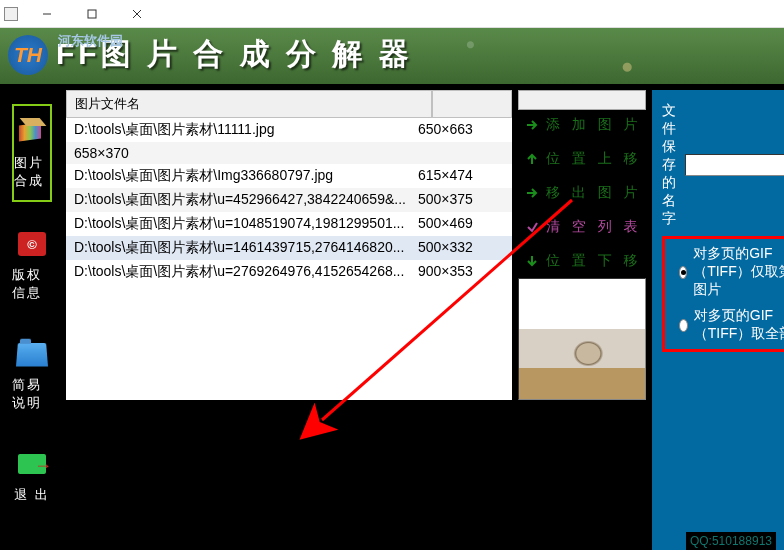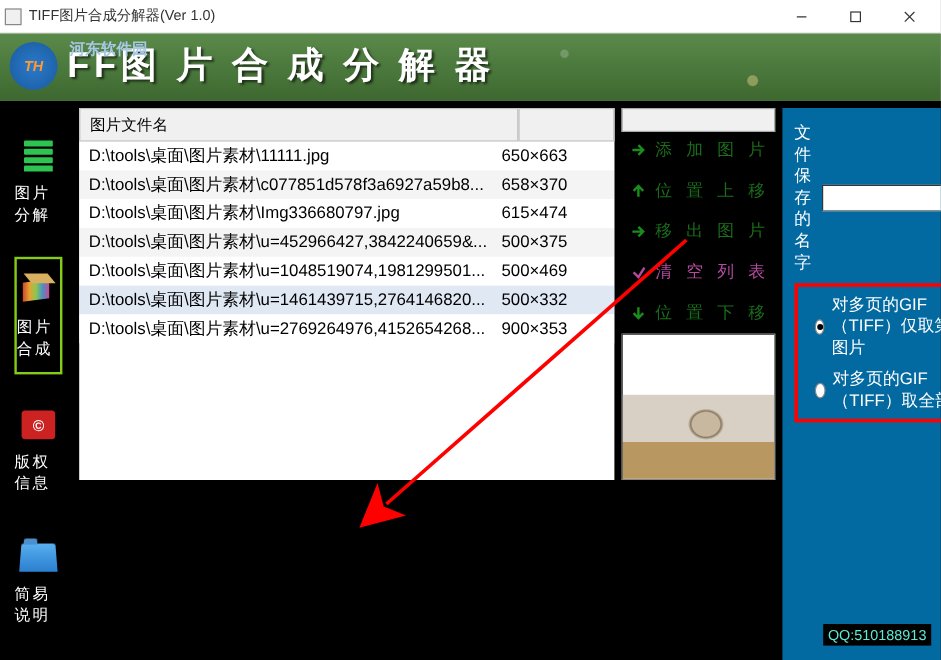--- a/index.html
+++ b/index.html
@@ -14,21 +14,21 @@
 .tb-btn svg { width: 10px; height: 10px; }
 
 .banner { height: 56px; background: linear-gradient(to bottom, #4a7a3a, #3d6830); position: relative; overflow: hidden; }
 .banner-bg { position: absolute; inset: 0; background: 
   radial-gradient(circle at 20% 50%, rgba(255,255,255,0.3) 2px, transparent 3px),
   radial-gradient(circle at 60% 30%, rgba(255,255,255,0.2) 3px, transparent 4px),
   radial-gradient(circle at 80% 70%, rgba(255,220,150,0.4) 4px, transparent 5px),
   linear-gradient(to bottom, #5a8a4a, #3d6830);
 }
 .banner-logo { position: absolute; left: 8px; top: 6px; display: flex; align-items: center; gap: 4px; }
-.th-icon { width: 40px; height: 40px; background: radial-gradient(circle, #2a7acc, #1a5a9c); border-radius: 50%; display: flex; align-items: center; justify-content: center; color: #ff9933; font-weight: bold; font-size: 12px; font-style: italic; }
+.th-icon { width: 40px; height: 40px; background: radial-gradient(circle, #2a7acc, #1a5a9c); border-radius: 50%; display: flex; align-items: center; justify-content: center; color: #ff9933; font-weight: bold; font-size: 21px; font-style: italic; }
 .banner-text { color: #fff; font-size: 30px; font-weight: bold; text-shadow: 2px 2px 2px rgba(0,0,0,0.6); letter-spacing: 4px; margin-left: 4px; }
 .banner-sub { position: absolute; left: 58px; top: 4px; color: #a8c8e8; font-size: 13px; font-weight: bold; }
 
 .main { display: flex; height: 466px; background: #000; }
 .sidebar { width: 177px; background: #000; display: flex; flex-direction: column; padding-top: 18px; }
 .nav-item { display: flex; flex-direction: column; align-items: center; padding: 8px 0 10px; margin: 2px 12px 14px; color: #fff; font-size: 13px; cursor: pointer; }
 .nav-item.selected { border: 2px solid #84cc16; }
 .nav-icon { width: 36px; height: 36px; margin-bottom: 4px; display: flex; align-items: center; justify-content: center; }
 .nav-label { letter-spacing: 2px; }
 
@@ -80,29 +80,28 @@
 
 .bottom-row { display: flex; align-items: flex-start; gap: 20px; padding: 0 4px 4px; }
 .radio-group { border: 3px solid #ff0000; padding: 6px 14px; display: flex; flex-direction: column; gap: 8px; }
 .radio-line { display: flex; align-items: center; gap: 6px; color: #fff; font-size: 14px; }
 .radio { width: 13px; height: 13px; border-radius: 50%; border: 1px solid #888; background: #fff; display: flex; align-items: center; justify-content: center; }
 .radio.checked::after { content: ""; width: 5px; height: 5px; background: #000; border-radius: 50%; }
 .compose-btn { margin-left: auto; margin-right: 10px; display: flex; flex-direction: column; align-items: center; color: #fff; font-size: 13px; letter-spacing: 2px; cursor: pointer; }
 .compose-icon { width: 38px; height: 32px; background: linear-gradient(#5ac0d8,#3a90b0); border-radius: 4px; margin-bottom: 4px; position: relative; }
 .compose-icon::after { content: ""; position: absolute; left: 6px; top: 6px; width: 26px; height: 14px; background: #888; border-radius: 2px; }
 
-.qq-bar { position: absolute; bottom: 12px; right: 8px; color: #5eead4; font-size: 12px; background: #000; padding: 2px 4px; }
+.qq-bar { position: absolute; bottom: 0; right: 8px; color: #0f766e; font-size: 12px; background: #000; padding: 2px 4px; }
 svg.arrow { position: absolute; left: 272px; top: 190px; pointer-events: none; }
 </style>
 </head>
 <body>
 
 <div class="titlebar">
   <div class="titlebar-icon"></div>
-  <div class="titlebar-text">TIFF图片合成分解器(Ver 1.0)</div>
   <div class="titlebar-btns">
     <div class="tb-btn">
         <svg viewBox="0 0 10 10">
           <line x1="1" y1="5" x2="9" y2="5" stroke="#333" stroke-width="1"></line>
         </svg>
       </div>
     <div class="tb-btn">
         <svg viewBox="0 0 10 10">
           <rect x="1" y="1" width="8" height="8" fill="none" stroke="#333" stroke-width="1"></rect>
         </svg>
@@ -120,31 +119,20 @@
   <div class="banner-bg"></div>
   <div class="banner-logo">
     <div class="th-icon">TH</div>
     <div class="banner-text">FF图 片 合 成 分 解 器</div>
   </div>
   <div class="banner-sub">河东软件园</div>
 </div>
 
 <div class="main">
   <div class="sidebar">
-    <div class="nav-item">
-      <div class="nav-icon">
-          <div class="icon-stack">
-            <span></span>
-            <span></span>
-            <span></span>
-            <span></span>
-          </div>
-        </div>
-      <div class="nav-label">图片分解</div>
-    </div>
     <div class="nav-item selected">
       <div class="nav-icon">
           <div class="icon-cube"></div>
         </div>
       <div class="nav-label">图片合成</div>
     </div>
     <div class="nav-item">
       <div class="nav-icon">
           <div class="icon-copyright">©</div>
         </div>
@@ -170,21 +158,20 @@
         <div class="table-head">
           <div class="th">图片文件名</div>
           <div class="th"></div>
         </div>
         <div class="tbody" id="tbody">
             <div class="trow">
               <div class="tcell">D:\tools\桌面\图片素材\11111.jpg</div>
               <div class="tcell">650×663</div>
             </div>
             <div class="trow">
-              <div class="tcell">D:\tools\桌面\图片素材\c077851d578f3a6927a59b8...</div>
               <div class="tcell">658×370</div>
             </div>
             <div class="trow">
               <div class="tcell">D:\tools\桌面\图片素材\Img336680797.jpg</div>
               <div class="tcell">615×474</div>
             </div>
             <div class="trow">
               <div class="tcell">D:\tools\桌面\图片素材\u=452966427,3842240659&amp;...</div>
               <div class="tcell">500×375</div>
             </div>

